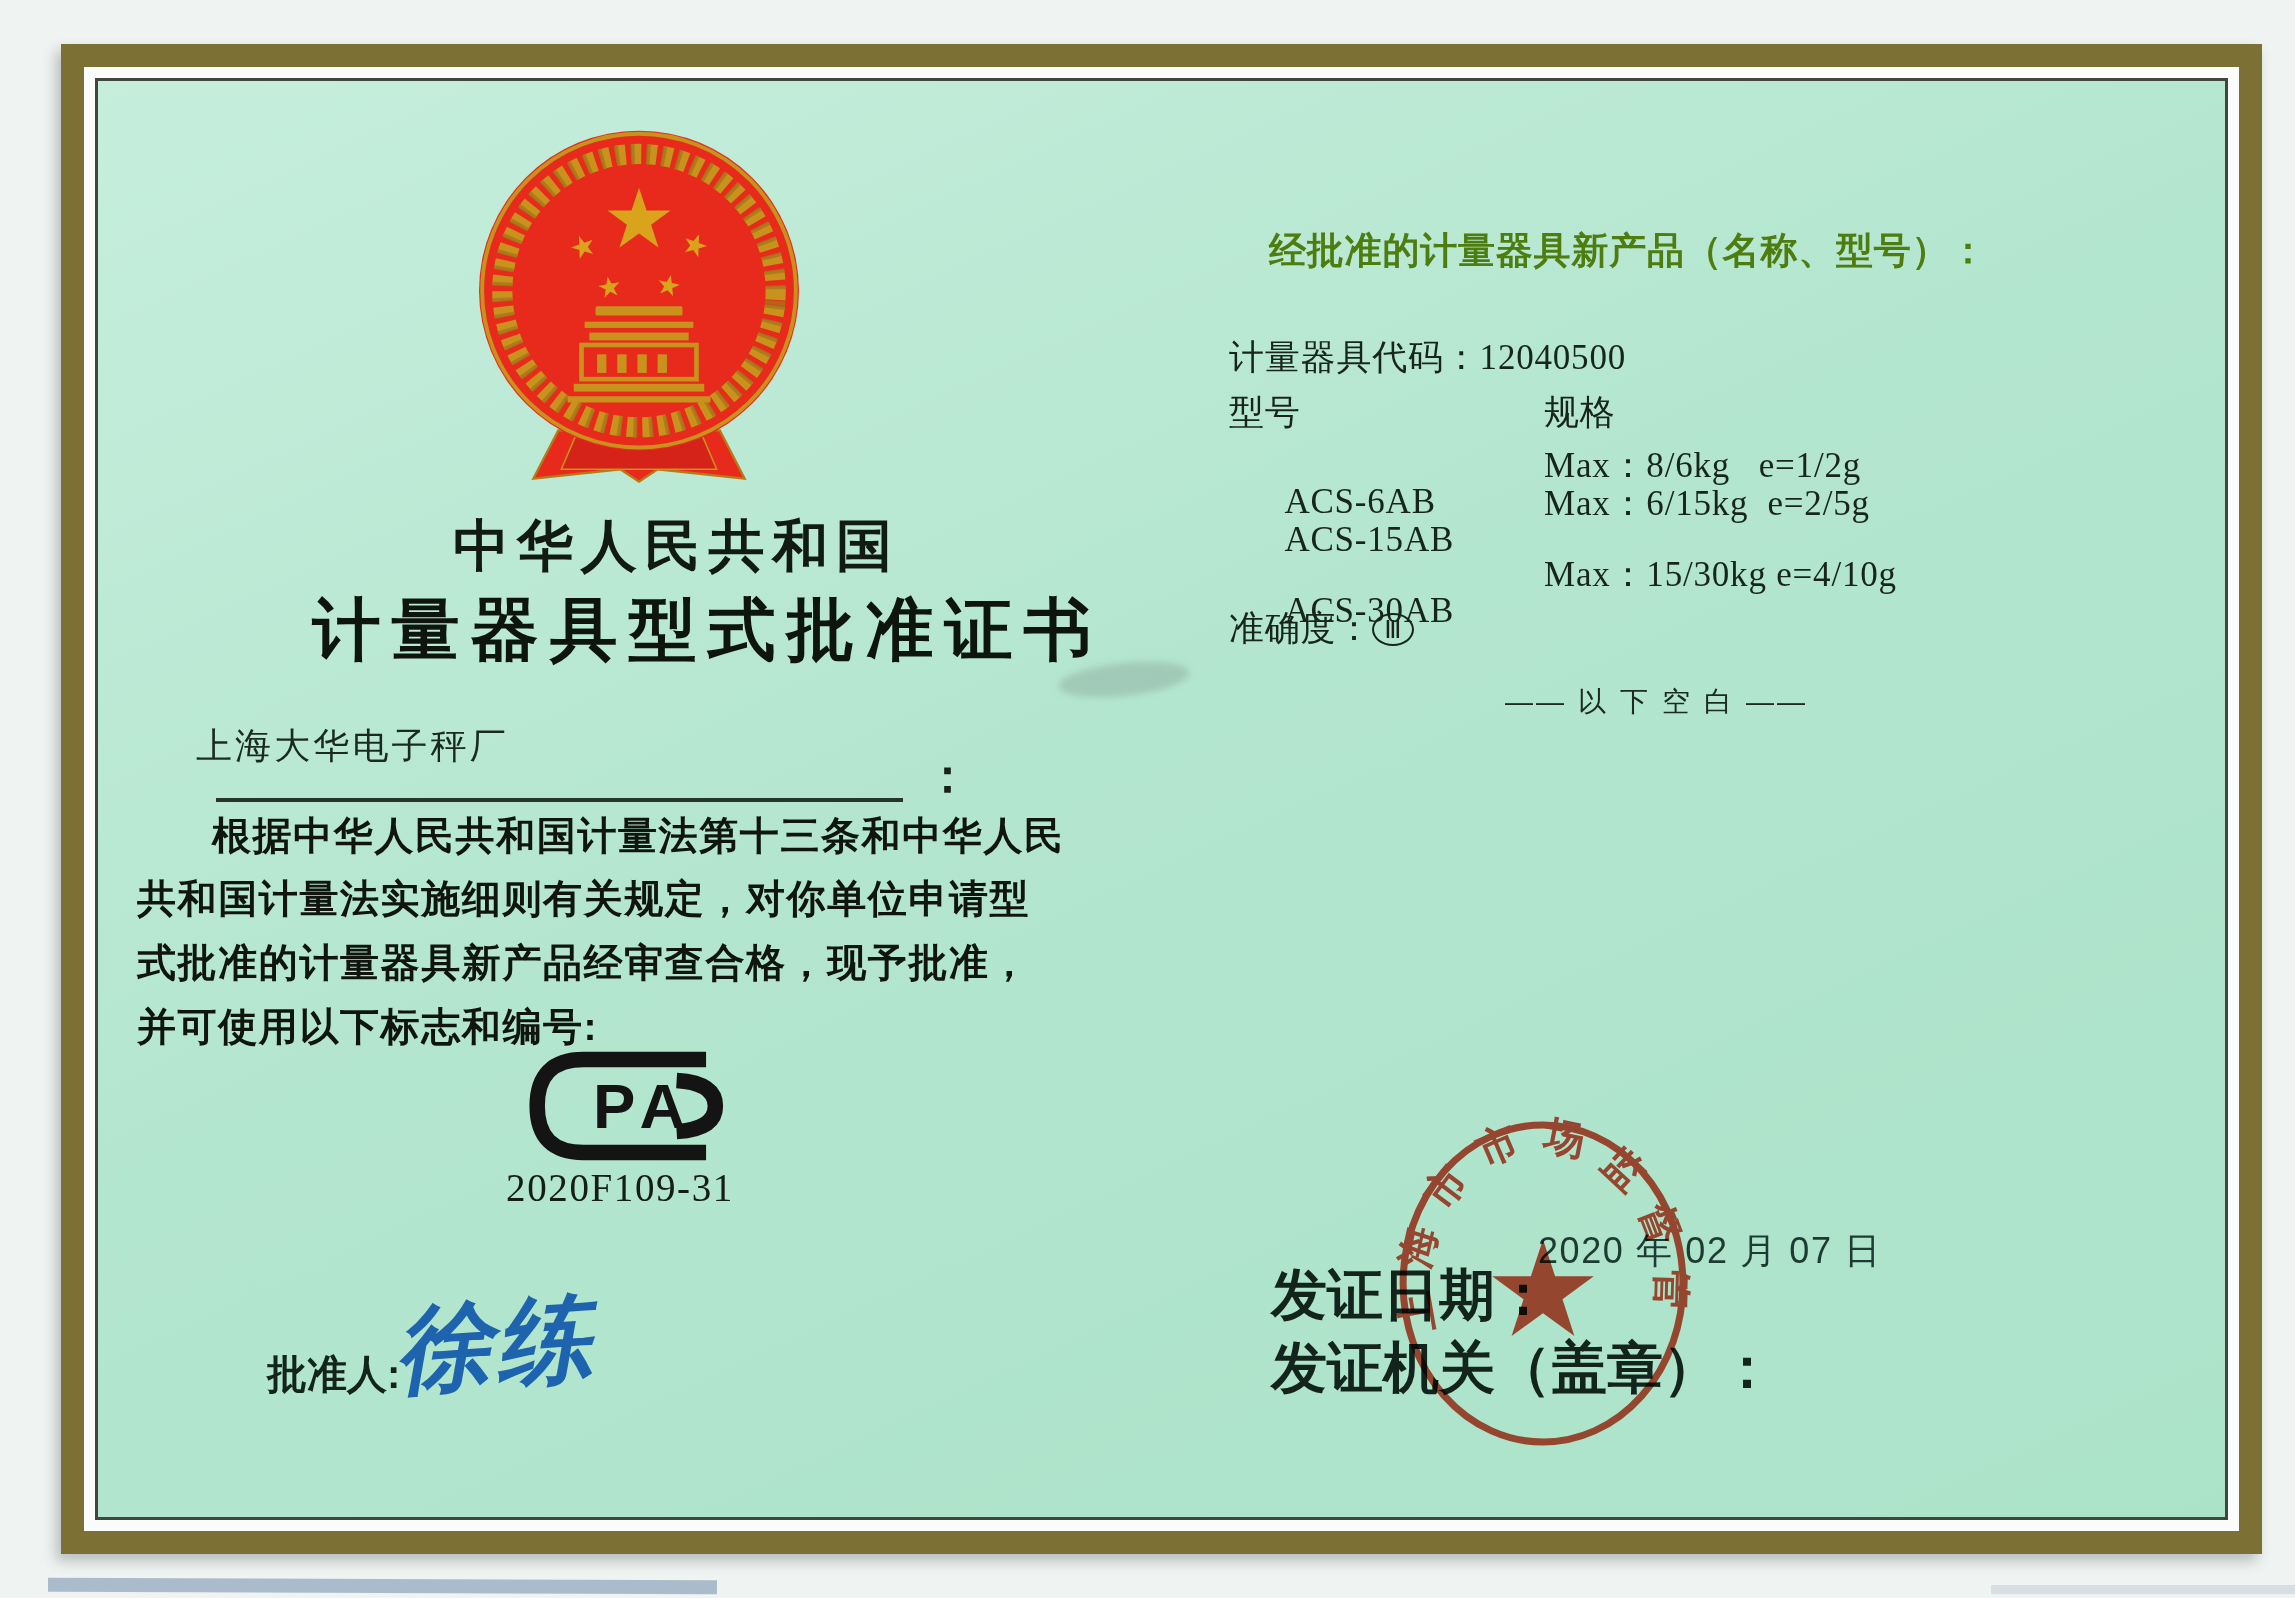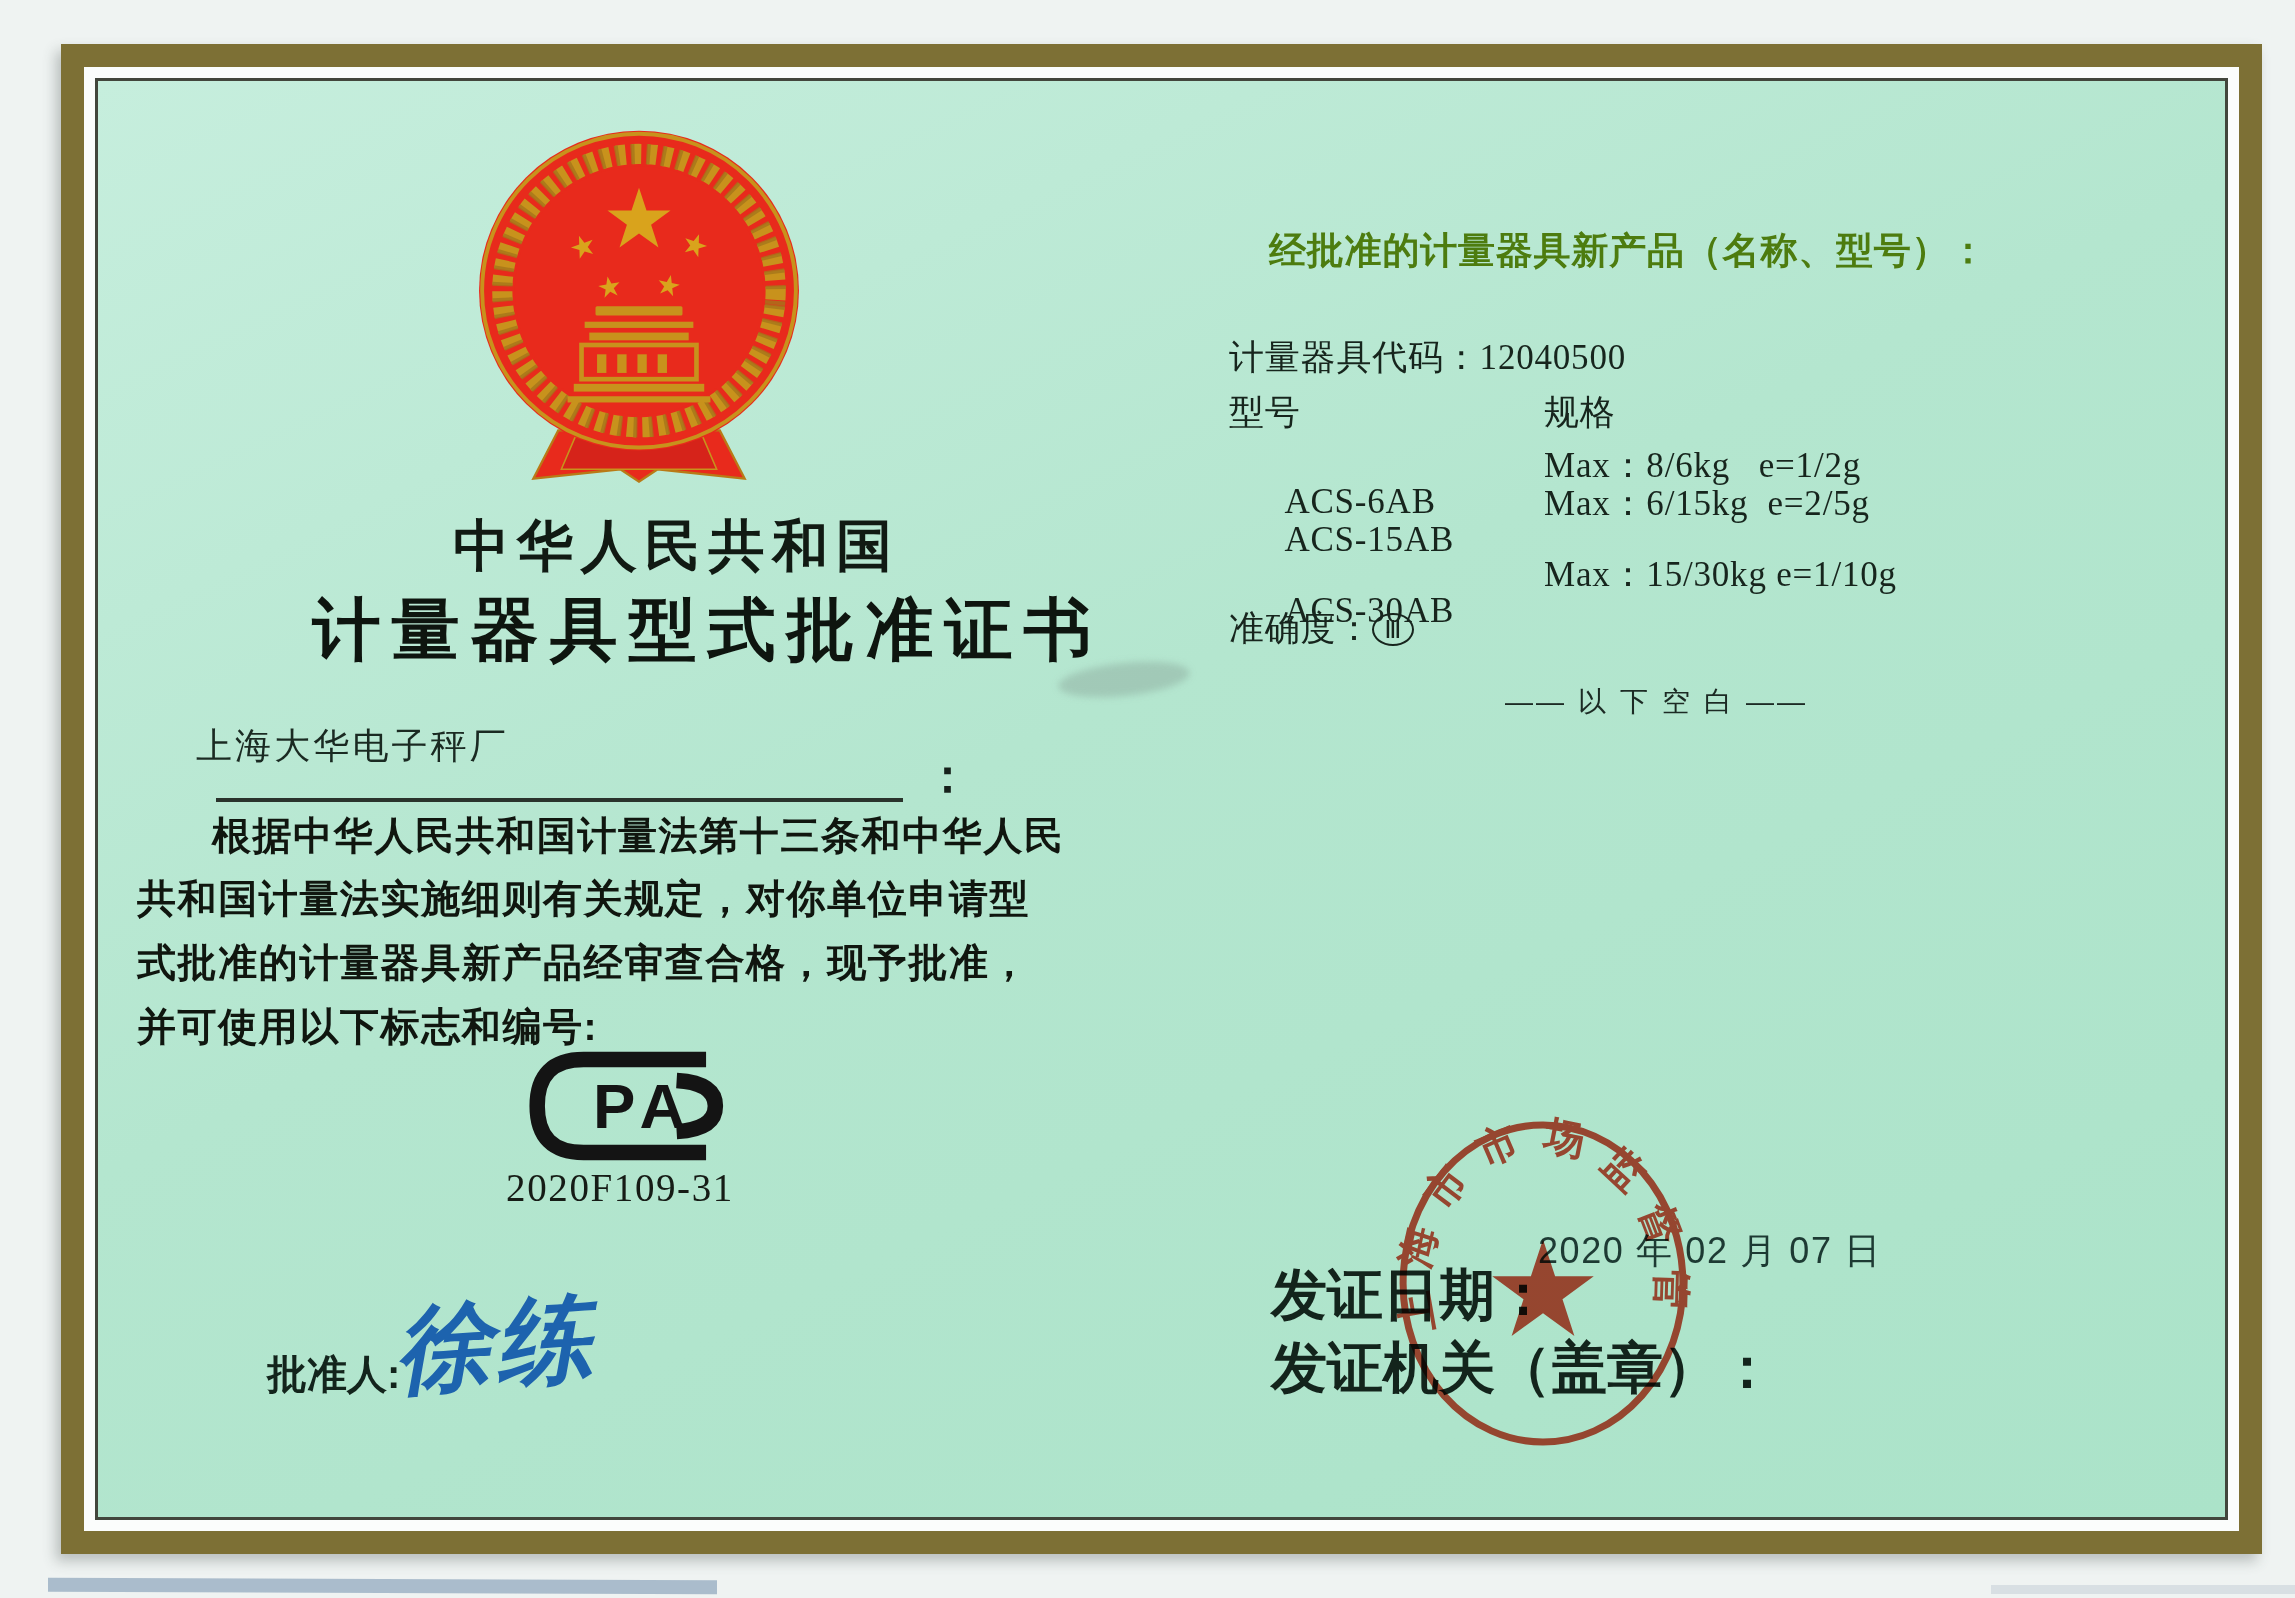--- a/index.html
+++ b/index.html
@@ -119,21 +119,21 @@
     <div class="abs r-line serif" style="top:442px;width:855px;">
       <span>ACS-6AB</span>
       <span class="spec-col">Max：8/6kg   e=1/2g</span>
     </div>
     <div class="abs r-line serif" style="top:480px;width:855px;">
       <span>ACS-15AB</span>
       <span class="spec-col">Max：6/15kg  e=2/5g</span>
     </div>
     <div class="abs r-line serif" style="top:551px;width:855px;">
       <span>ACS-30AB</span>
-      <span class="spec-col">Max：15/30kg e=1/10g</span>
+      <span class="spec-col">Max：15/30kg e=4/10g</span>
     </div>
 
     <div class="abs r-line" style="top:605px;">
       <span>准确度：</span><span class="acc-badge">Ⅲ</span>
     </div>
 
     <div class="abs blank-note">—— 以 下 空 白 ——</div>
 
     <div class="abs date-value">2020 年 02 月 07 日</div>
     <div class="abs issue-label" style="left:1271px;top:1258px;">发证日期：</div>

